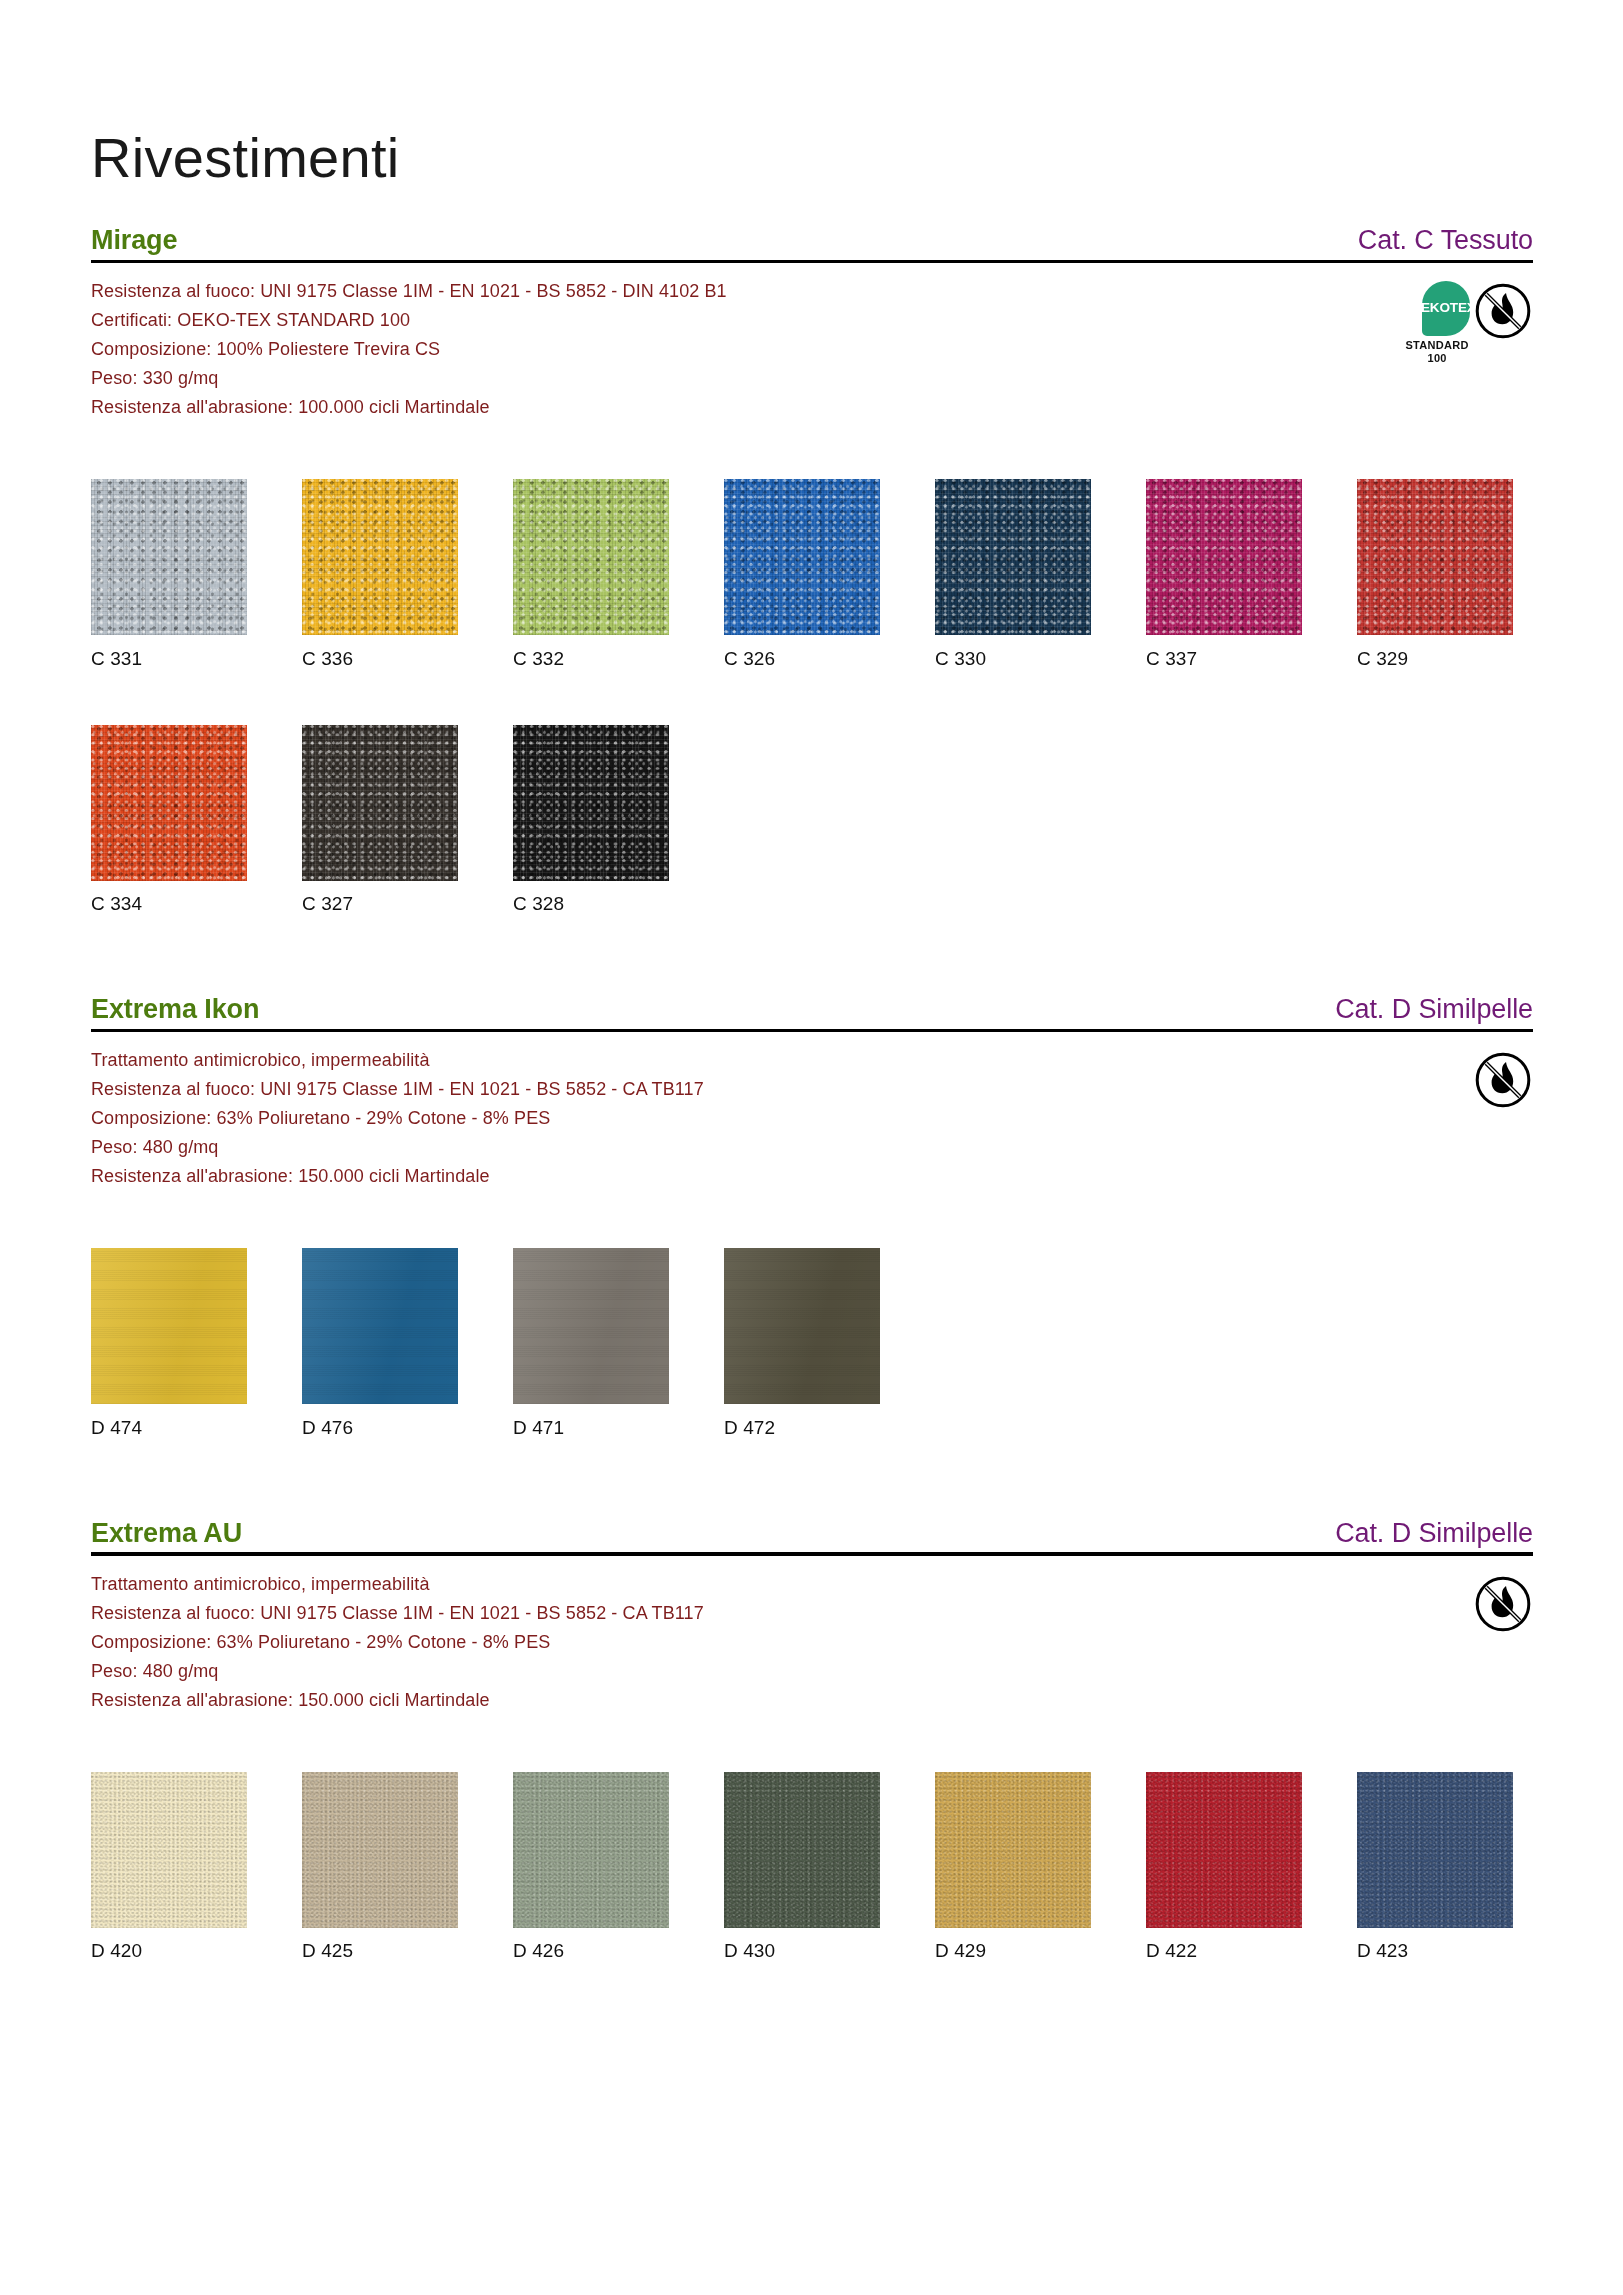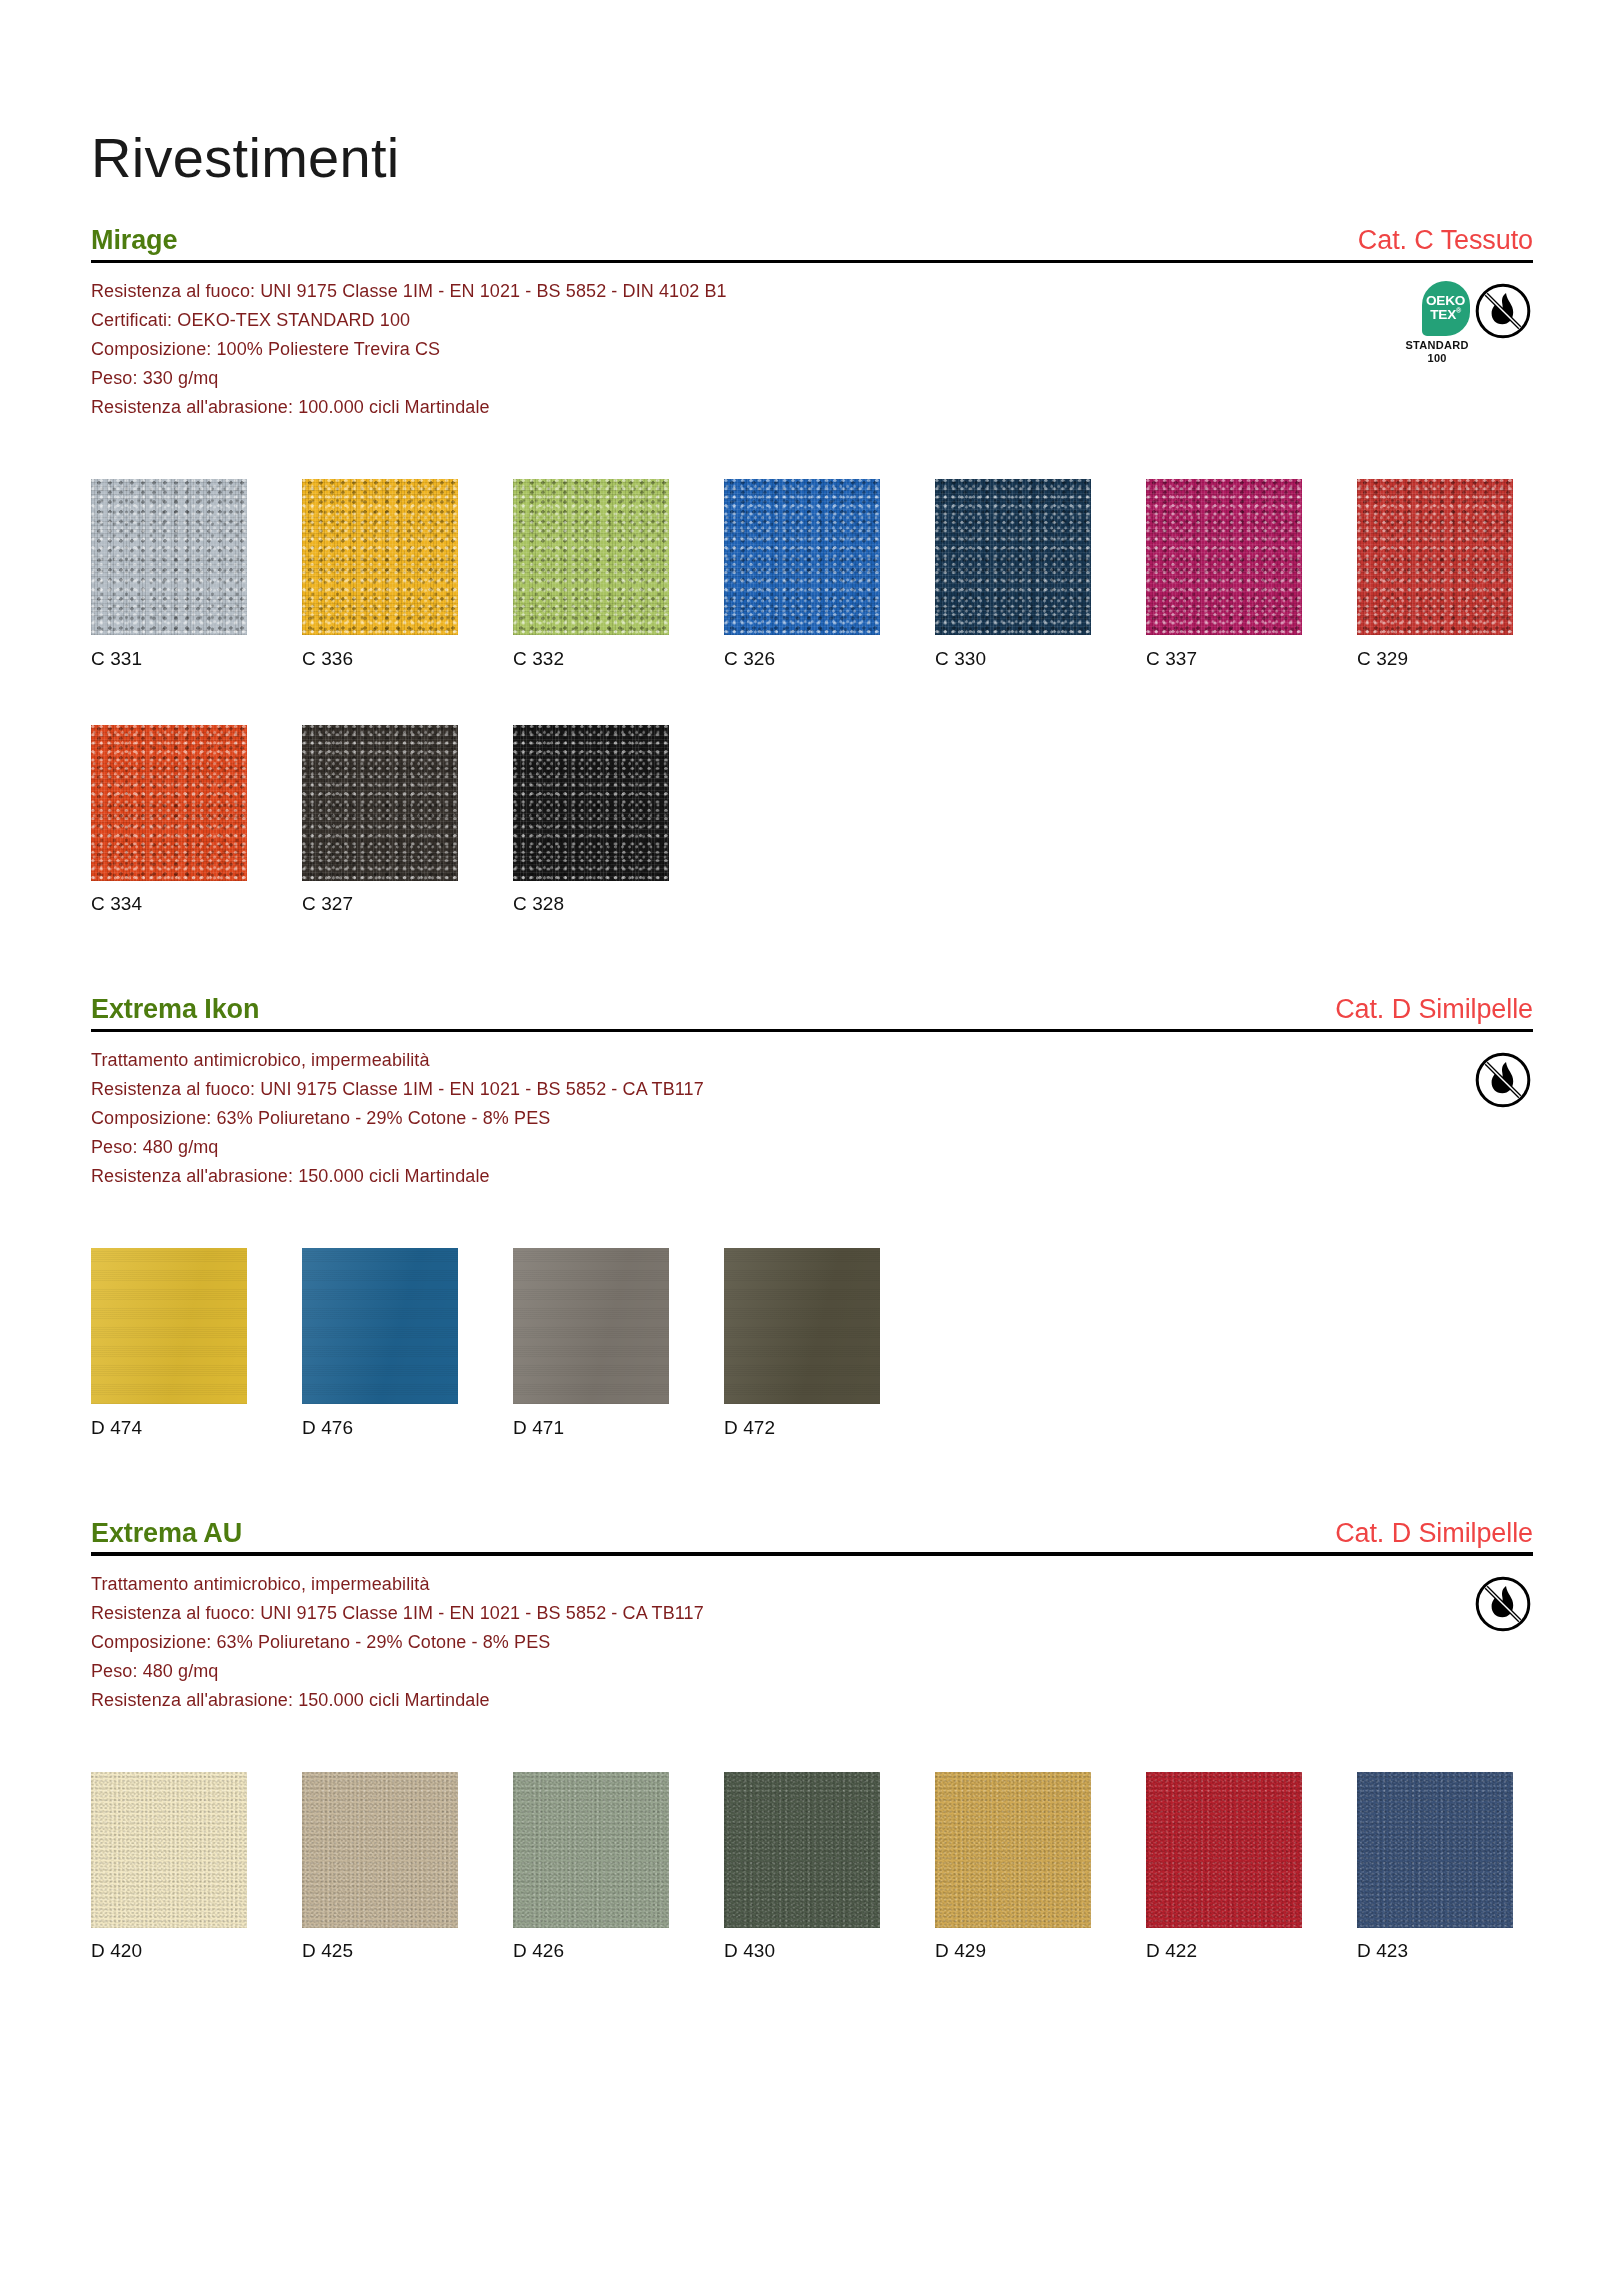--- a/index.html
+++ b/index.html
@@ -50,21 +50,21 @@
     font-weight: 700;
     line-height: 1.05;
     letter-spacing: -0.1px;
     color: #4d7c0f;
   }
   .section-cat {
     font-size: 27px;
     font-weight: 400;
     line-height: 1.05;
     letter-spacing: -0.1px;
-    color: #ef4444;
+    color: #701a75;
   }
   .section-rule {
     height: 3.2px;
     background: #000;
     width: 100%;
     margin-bottom: 14.3px;
   }
 
   
   .section-body {
@@ -97,21 +97,21 @@
     display: flex;
     flex-direction: column;
     align-items: center;
   }
   .oeko-drop {
     width: 48px;
     height: 55px;
     background: #24a178;
     border-radius: 25px 25px 25px 5.2px;
     display: flex;
-    flex-direction: column;
+    flex-direction: row;
     align-items: center;
     justify-content: center;
     color: #fff;
     line-height: 1.05;
     margin-left: 17px;
   }
   .oeko-drop .l1 { font-size: 13.6px; font-weight: 700; letter-spacing: -0.2px; }
   .oeko-drop .l2 { font-size: 13.6px; font-weight: 700; letter-spacing: -0.2px; }
   .oeko-drop .l2 sup { font-size: 7.1px; vertical-align: super; }
   .oeko-std {

